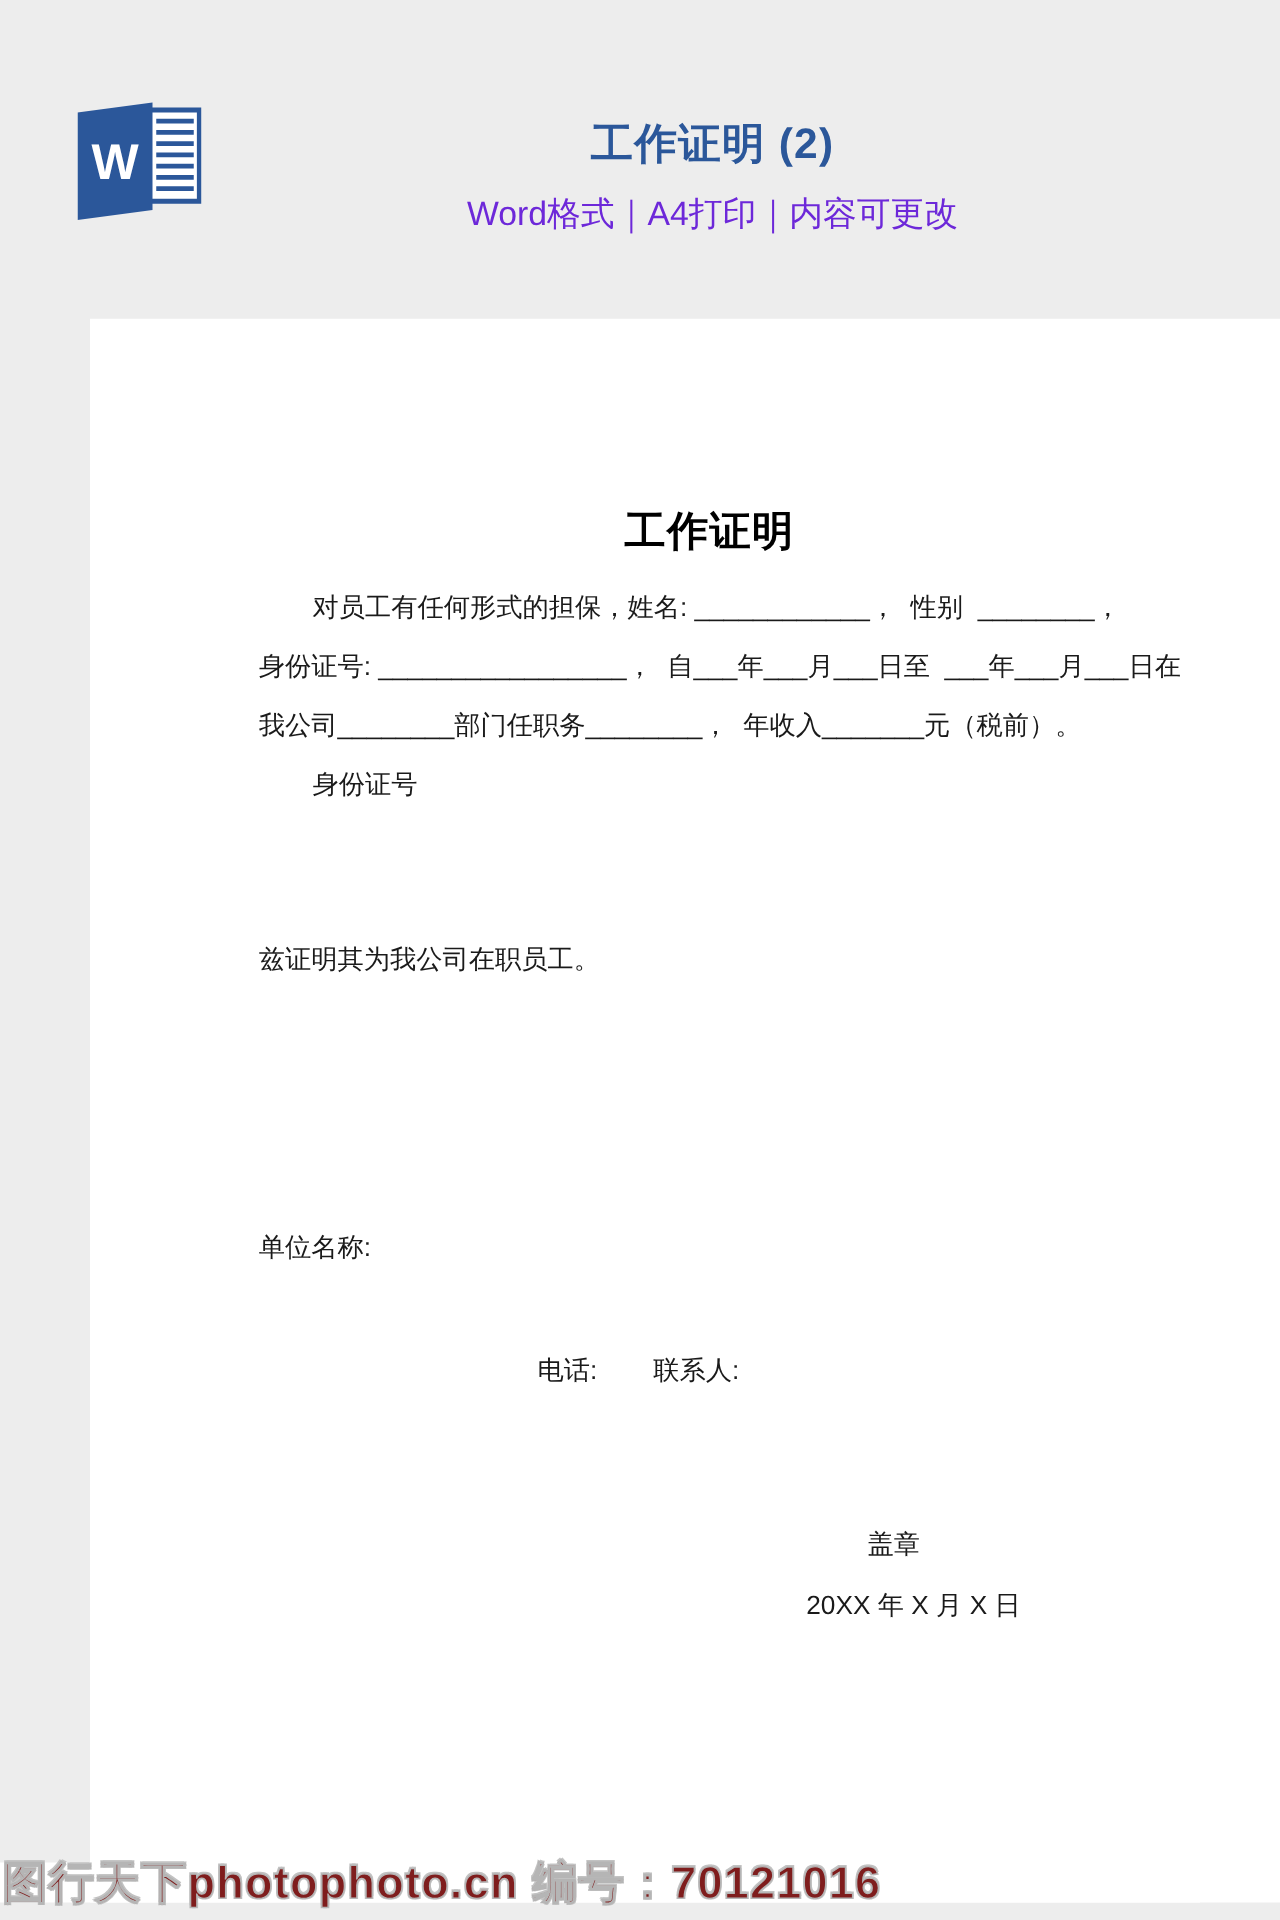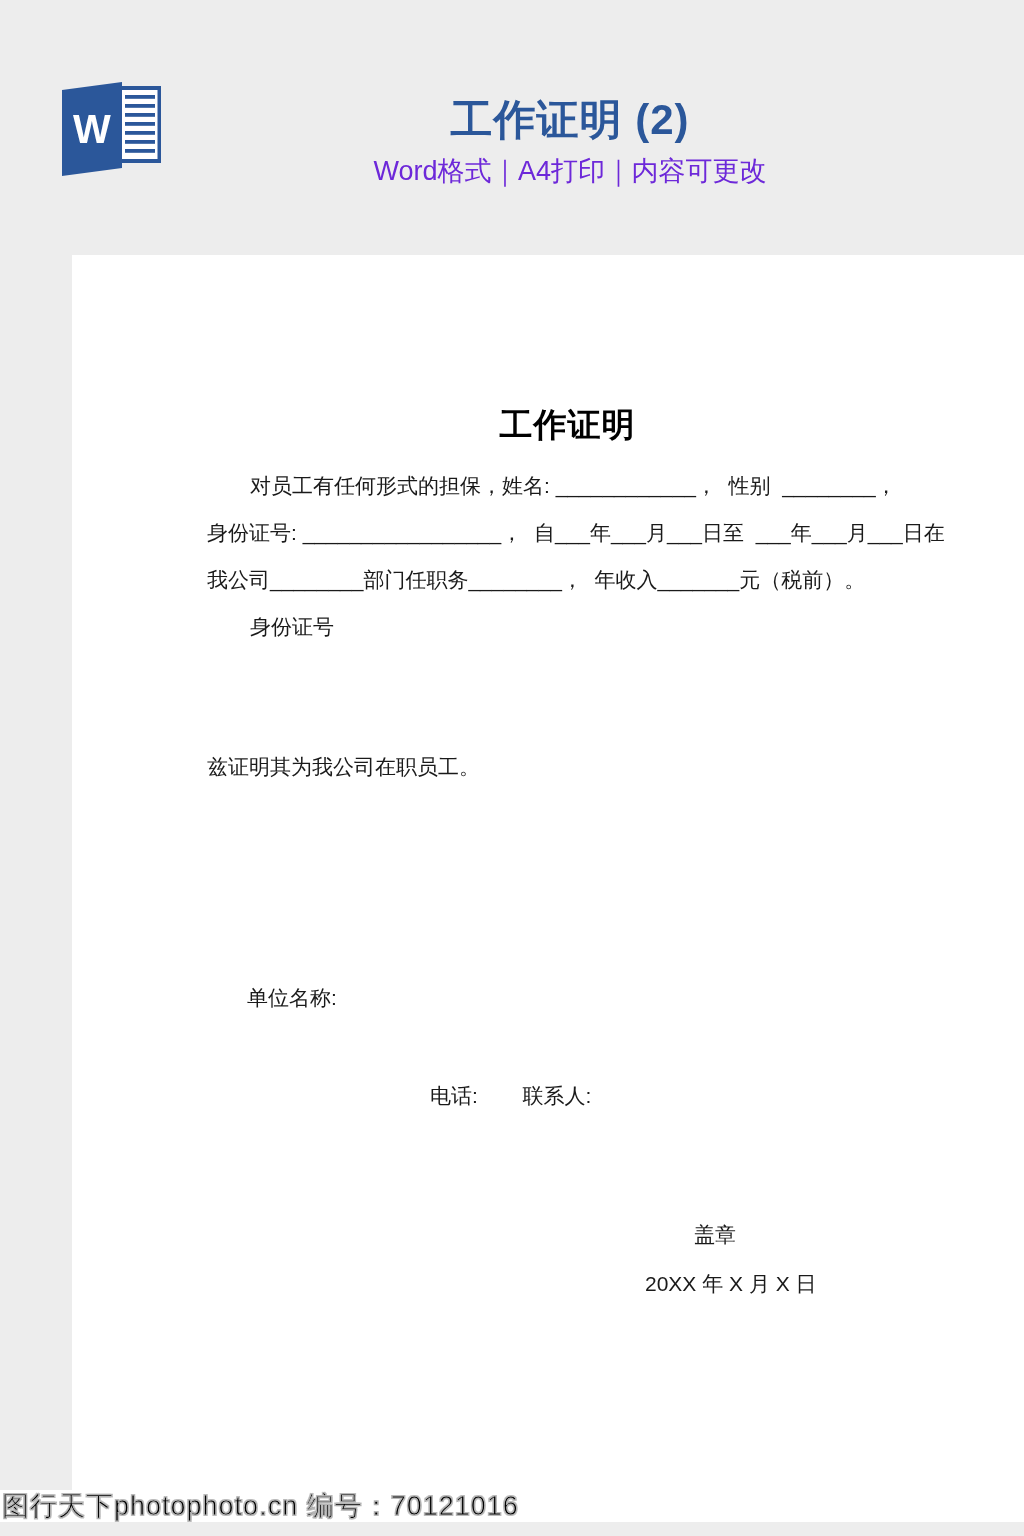--- a/index.html
+++ b/index.html
@@ -29,21 +29,21 @@
     left: 116px;
     top: 0;
     width: 908px;
     text-align: center;
   }
   .header-title {
     position: absolute;
     left: 0;
     top: 92px;
     width: 100%;
-    font-size: 42px;
+    font-size: 34px;
     font-weight: bold;
     color: #2b579a;
     letter-spacing: 1px;
   }
   .header-subtitle {
     position: absolute;
     left: 0;
     top: 153px;
     width: 100%;
     font-size: 27px;
@@ -79,45 +79,45 @@
     color: #1a1a1a;
     white-space: pre;
   }
   .indent { text-indent: 43px; }
   .l1 { top: 217px; }
   .l2 { top: 264px; }
   .l3 { top: 311px; }
   .closing { top: 358px; left: 178px; }
   .d1 { top: 451px; }
   .d2 { top: 498px; }
-  .company-name { top: 729px; margin-left: 40px; }
+  .company-name { top: 729px; }
   .company-address { top: 778px; }
   .contact { top: 827px; text-align: center; }
   .phone { top: 827px; left: 358px; }
   .seal { top: 966px; left: 622px; }
   .dateline { top: 1015px; left: 573px; }
 
   
   .watermark-bar {
     position: absolute;
     left: 0;
     top: 1490px;
     width: 960px;
     height: 32px;
     background: #ffffff;
   }
   .watermark-text {
     position: absolute;
     left: 2px;
     top: 0;
     line-height: 32px;
-    font-size: 27px;
-    font-weight: 400;
+    font-size: 36px;
+    font-weight: 700;
     letter-spacing: 1px;
-    color: #000000;
+    color: #7f1d1d;
     -webkit-text-stroke: 1px #b5b5b5;
     text-shadow:
       -1px -1px 0 #c2c2c2,
        1px -1px 0 #c2c2c2,
       -1px  1px 0 #c2c2c2,
        1px  1px 0 #c2c2c2;
     white-space: pre;
   }
 </style>
 </head>

